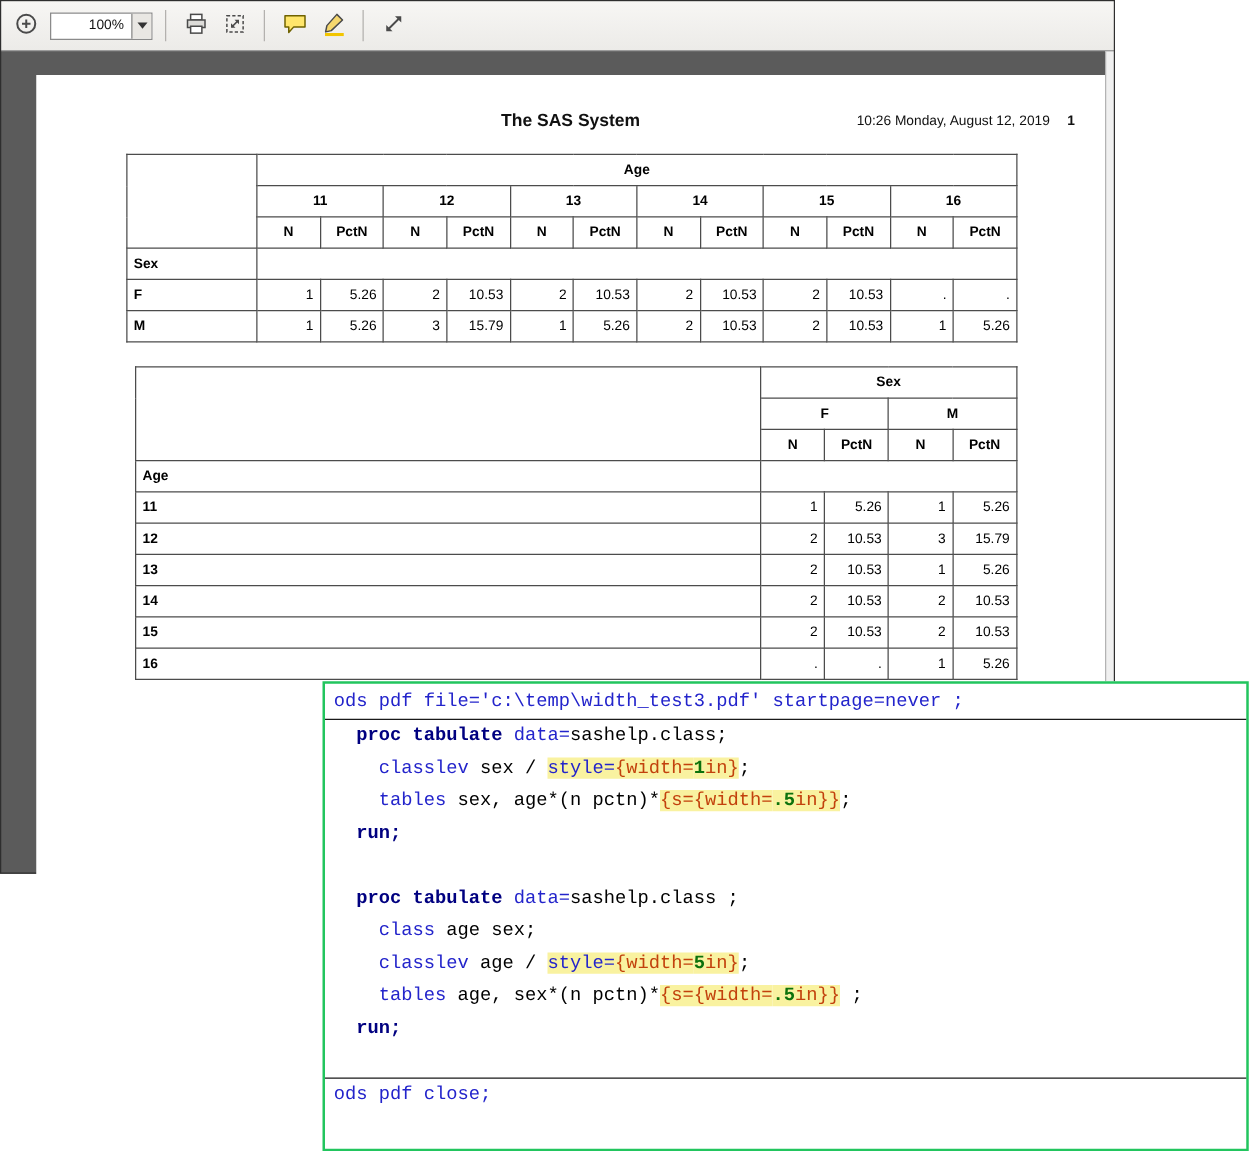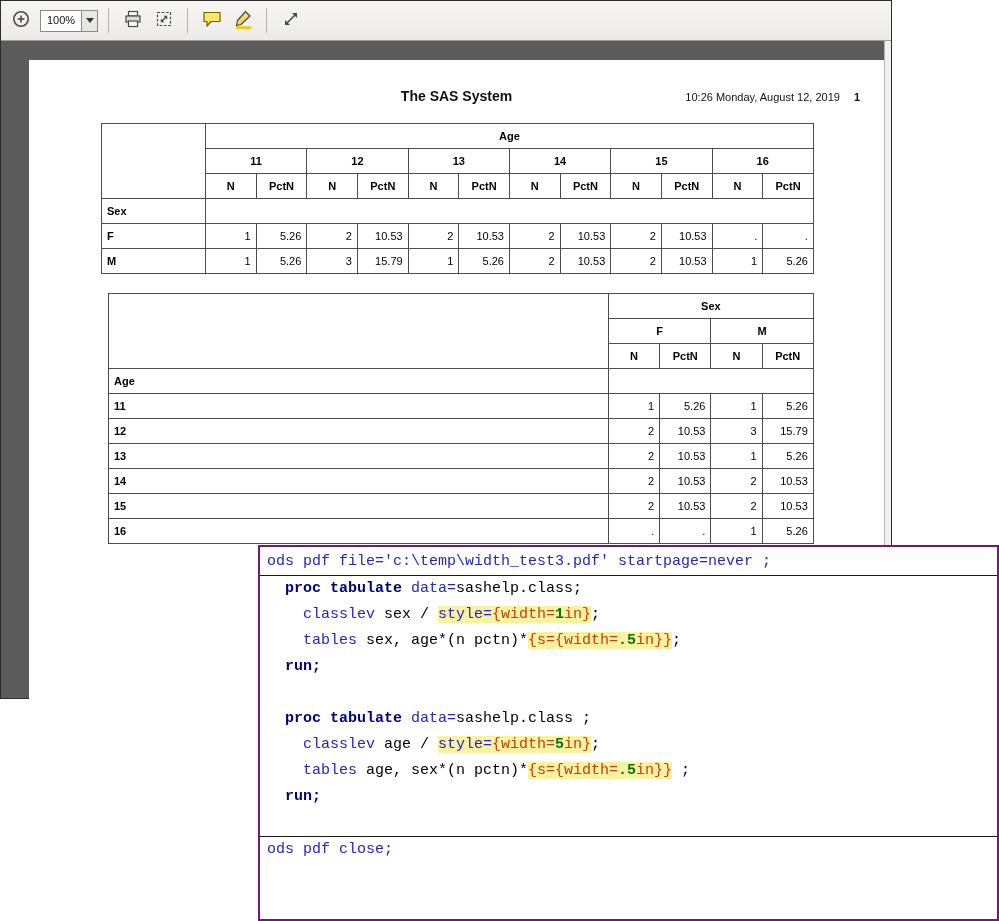--- a/index.html
+++ b/index.html
@@ -30,21 +30,21 @@
     width: 27px; height: 27px;
     display: flex; align-items: center; justify-content: center;
     background: transparent; border: 1px solid transparent; padding: 0;
     cursor: pointer;
   }
   .tb-sep { width: 1px; height: 25px; background: #b3b1ae; margin: 0 6px; flex: none; }
   .zoom-combo {
     display: flex; align-items: stretch; height: 22px;
     border: 1px solid #8a8a8a; background: #fff; margin-left: 2px;
   }
-  .zoom-value { padding: 3px 5px 0 6px; font-size: 11px; width: 40px; color: #111; }
+  .zoom-value { padding: 3px 5px 0 6px; font-size: 11px; width: 40px; color: #111; margin-left: 24px; }
   .combo-arrow {
     width: 16px; background: #e9e7e3; border-left: 1px solid #8a8a8a;
     display: flex; align-items: center; justify-content: center; cursor: pointer;
   }
   .combo-arrow::after {
     content: '';
     border-left: 4px solid transparent; border-right: 4px solid transparent;
     border-top: 5px solid #333;
   }
 
@@ -82,21 +82,21 @@
   .sas-table th.dim { text-align: left; padding-left: 5px; }
   .sas-table td.num { text-align: right; padding-right: 5px; }
   #t1 { left: 72px; top: 63px; width: 712px; }
   #t2 { left: 79px; top: 233px; width: 705px; }
 
   
   .code-window {
     position: absolute; left: 258px; top: 545px;
     width: 741px; height: 376px;
     background: #ffffff;
-    border: 2px solid #701a75;
+    border: 2px solid #22c55e;
     z-index: 10;
     font-family: "Liberation Mono", monospace;
     font-size: 15px;
     padding-top: 2px;
   }
   .code-line { line-height: 26px; white-space: pre; padding-left: 7px; }
   .code-line.box-below { border-bottom: 1px solid #1a1a1a; }
   .code-line.box-above { border-top: 1px solid #1a1a1a; }
   .tk-blue   { color: #2324cb; }
   .tk-kw     { color: #000080; font-weight: bold; }
@@ -334,19 +334,20 @@
 
 <div class="code-window">
   <div id="code-lines">
       <div class="code-line box-below"><span class="tk-blue">ods pdf file='c:\temp\width_test3.pdf' startpage=never ;</span></div>
       <div class="code-line"><span class="tk-txt">  </span><span class="tk-kw">proc tabulate</span><span class="tk-txt"> </span><span class="tk-blue">data=</span><span class="tk-txt">sashelp.class;</span></div>
       <div class="code-line"><span class="tk-txt">    </span><span class="tk-blue">classlev</span><span class="tk-txt"> sex / </span><span class="tk-hlblue">style=</span><span class="tk-hl">{width=</span><span class="tk-hlnum">1</span><span class="tk-hl">in}</span><span class="tk-txt">;</span></div>
       <div class="code-line"><span class="tk-txt">    </span><span class="tk-blue">tables</span><span class="tk-txt"> sex, age*(n pctn)*</span><span class="tk-hl">{s={width=</span><span class="tk-hlnum">.5</span><span class="tk-hl">in}}</span><span class="tk-txt">;</span></div>
       <div class="code-line"><span class="tk-txt">  </span><span class="tk-kw">run;</span></div>
       <div class="code-line">&nbsp;</div>
       <div class="code-line"><span class="tk-txt">  </span><span class="tk-kw">proc tabulate</span><span class="tk-txt"> </span><span class="tk-blue">data=</span><span class="tk-txt">sashelp.class ;</span></div>
+      <div class="code-line"><span class="tk-txt">    </span><span class="tk-blue">class</span><span class="tk-txt"> age sex;</span></div>
       <div class="code-line"><span class="tk-txt">    </span><span class="tk-blue">classlev</span><span class="tk-txt"> age / </span><span class="tk-hlblue">style=</span><span class="tk-hl">{width=</span><span class="tk-hlnum">5</span><span class="tk-hl">in}</span><span class="tk-txt">;</span></div>
       <div class="code-line"><span class="tk-txt">    </span><span class="tk-blue">tables</span><span class="tk-txt"> age, sex*(n pctn)*</span><span class="tk-hl">{s={width=</span><span class="tk-hlnum">.5</span><span class="tk-hl">in}}</span><span class="tk-txt"> ;</span></div>
       <div class="code-line"><span class="tk-txt">  </span><span class="tk-kw">run;</span></div>
       <div class="code-line">&nbsp;</div>
       <div class="code-line box-above"><span class="tk-blue">ods pdf close;</span></div>
     </div>
 </div>
 
 </body></html>

